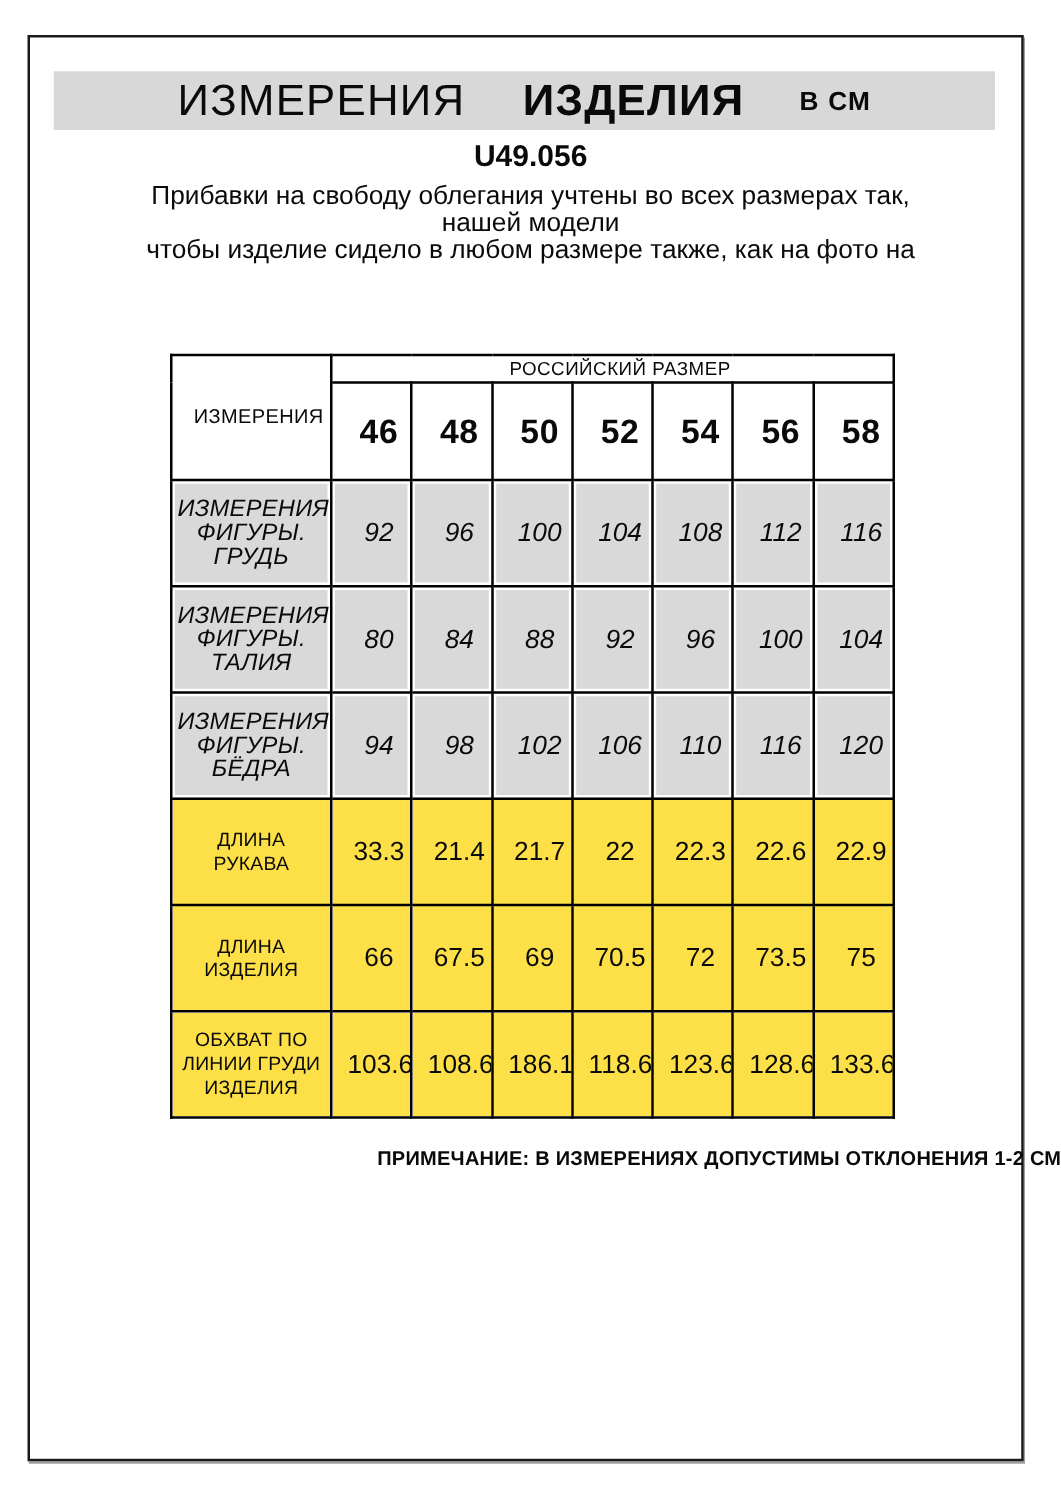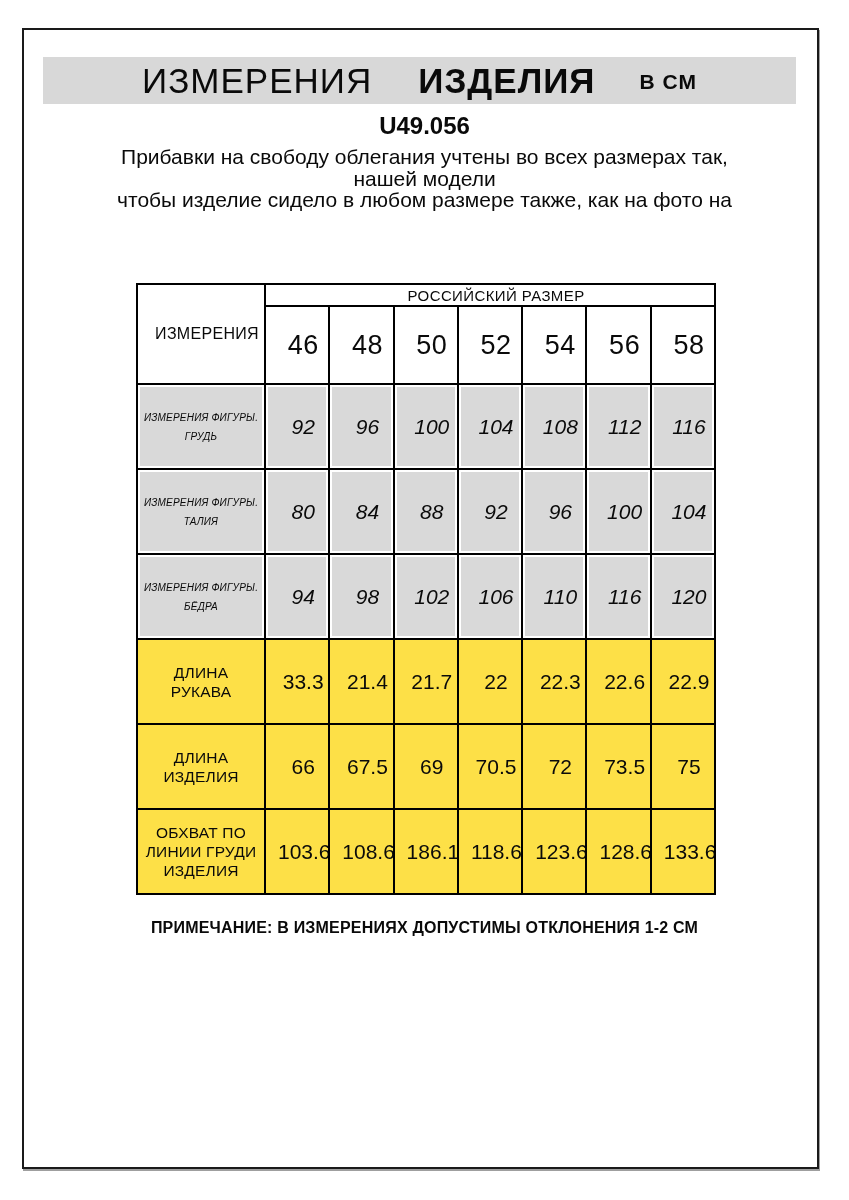--- a/index.html
+++ b/index.html
@@ -93,27 +93,27 @@
   }
   th.group-header {
     height: 22px;
     font-size: 15px;
     font-weight: 400;
     letter-spacing: .4px;
   }
   tr.size-header-row { height: 78px; }
   th.size-th {
     font-size: 27px;
-    font-weight: 400;
+    font-weight: 700;
     letter-spacing: .5px;
     margin-left: 40px;
   }
   tbody tr { height: 85px; }
   tbody th.row-label {
-    font-size: 10px;
+    font-size: 19px;
     font-weight: 400;
     line-height: 19px;
     padding: 2px 4px;
     letter-spacing: .2px;
   }
   tbody td.value-cell {
     font-size: 21px;
     font-weight: 400;
   }
   tr.row-figure th, tr.row-figure td {
@@ -123,21 +123,21 @@
   }
   tr.row-product th, tr.row-product td {
     background: #fde047;
     font-style: normal;
   }
   tbody tr.row-product th.row-label { font-size: 15.5px; }
   .note {
     position: absolute;
     left: 0; top: 919px;
     width: 849px;
-    text-align: center;
+    text-align: right;
     font-size: 16px;
     font-weight: 700;
     letter-spacing: .2px;
   }
 </style>
 </head>
 <body>
 
 <div class="screenshot">
   <div class="page-frame"></div>

